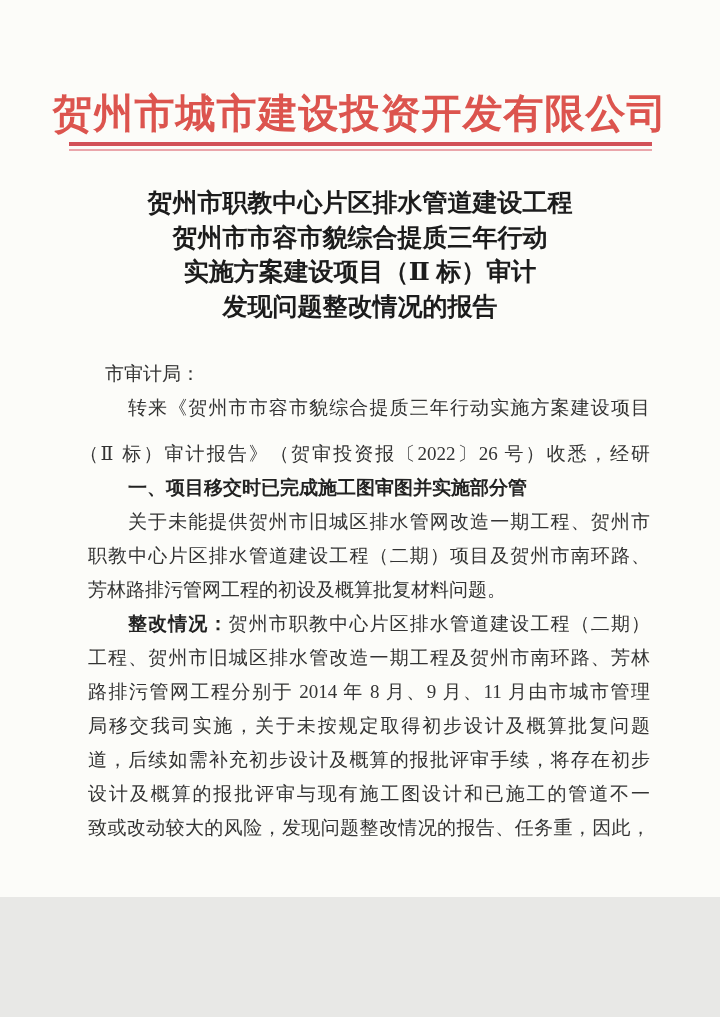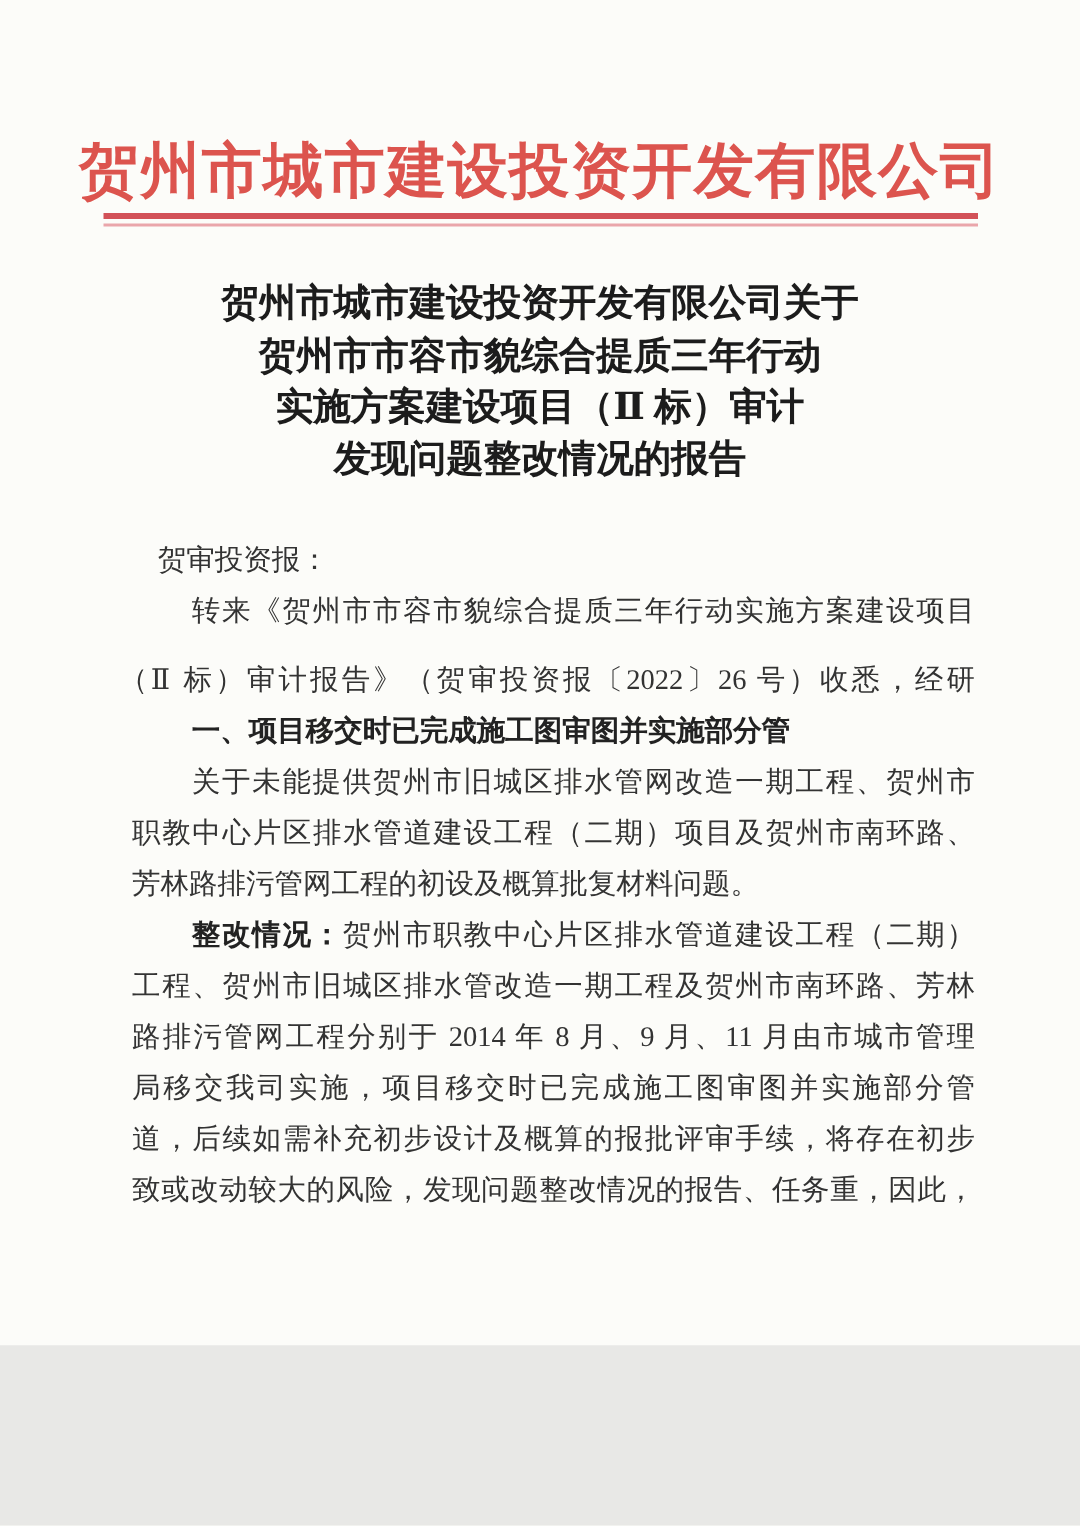--- a/index.html
+++ b/index.html
@@ -76,39 +76,40 @@
 <div class="page">
 
   <div class="letterhead">贺州市城市建设投资开发有限公司</div>
 
   <div class="rule rule-top">
     <div class="rule-thick"></div>
     <div class="rule-thin"></div>
   </div>
 
   <div class="doc-title">
-      <div>贺州市城市建设投资开发有限公司关于</div>
+      <div>贺州市职教中心片区排水管道建设工程</div>
       <div>贺州市市容市貌综合提质三年行动</div>
       <div>实施方案建设项目（Ⅱ 标）审计</div>
       <div>发现问题整改情况的报告</div>
     </div>
 
   <div class="doc-body">
-      <div class="line ind-sal"><span>贺审投资报：</span></div>
+      <div class="line ind-sal"><span>市审计局：</span></div>
       <div class="line fill ind-para"><span>转来《贺州市市容市貌综合提质三年行动实施方案建设项目</span></div>
       <div class="line fill hang"><span>（Ⅱ 标）审计报告》（贺审投资报〔2022〕26 号）收悉，经研</span></div>
       <div class="line ind-para heading"><span>一、项目移交时已完成施工图审图并实施部分管</span></div>
       <div class="line fill ind-para"><span>关于未能提供贺州市旧城区排水管网改造一期工程、贺州市</span></div>
       <div class="line fill"><span>职教中心片区排水管道建设工程（二期）项目及贺州市南环路、</span></div>
       <div class="line"><span>芳林路排污管网工程的初设及概算批复材料问题。</span></div>
       <div class="line fill ind-para"><span class="b">整改情况：</span><span>贺州市职教中心片区排水管道建设工程（二期）</span></div>
       <div class="line fill"><span>工程、贺州市旧城区排水管改造一期工程及贺州市南环路、芳林</span></div>
       <div class="line fill"><span>路排污管网工程分别于 2014 年 8 月、9 月、11 月由市城市管理</span></div>
-      <div class="line fill"><span>局移交我司实施，项目移交时已完成施工图审图并实施部分管</span></div>
+      <div class="line fill"><span>局移交我司实施，关于未按规定取得初步设计及概算批复问题</span></div>
       <div class="line fill"><span>道，后续如需补充初步设计及概算的报批评审手续，将存在初步</span></div>
+      <div class="line fill"><span>设计及概算的报批评审与现有施工图设计和已施工的管道不一</span></div>
       <div class="line fill"><span>致或改动较大的风险，发现问题整改情况的报告、任务重，因此，</span></div>
     </div>
 
   <div class="rule rule-bottom">
     <div class="rule-thin"></div>
     <div class="rule-thick"></div>
   </div>
 
 </div>
 

